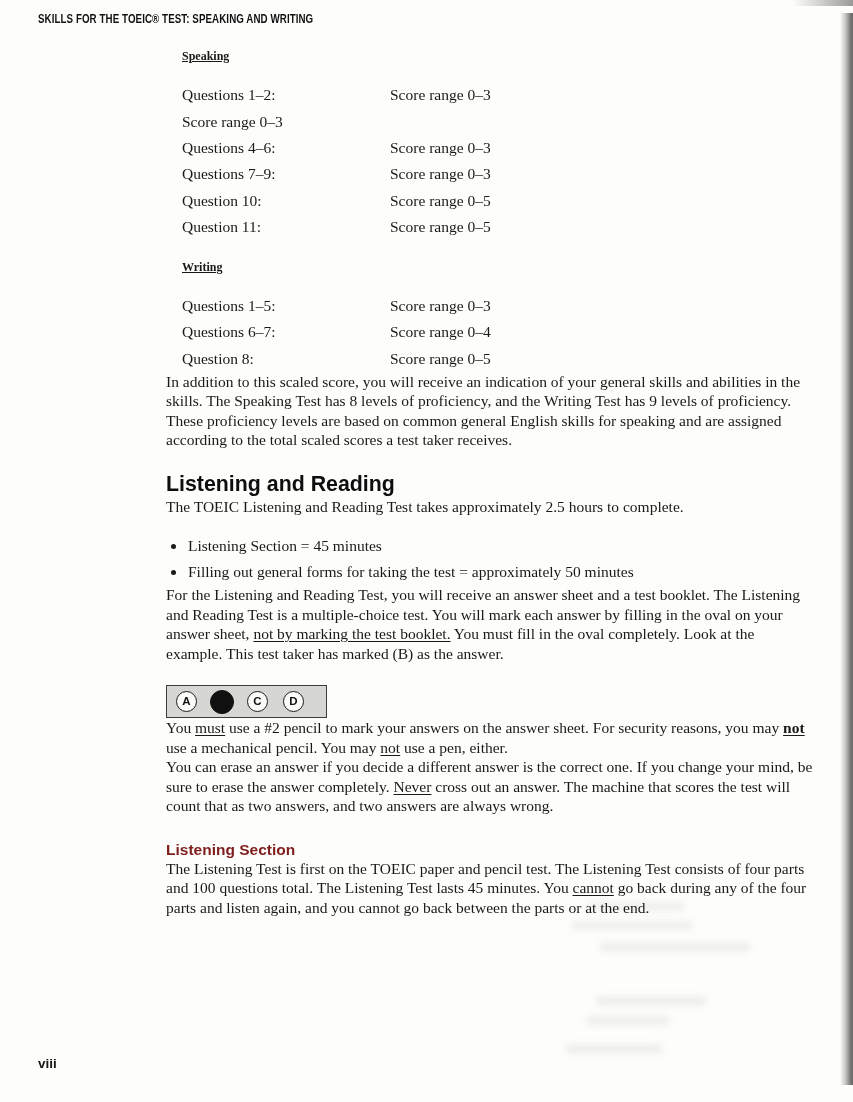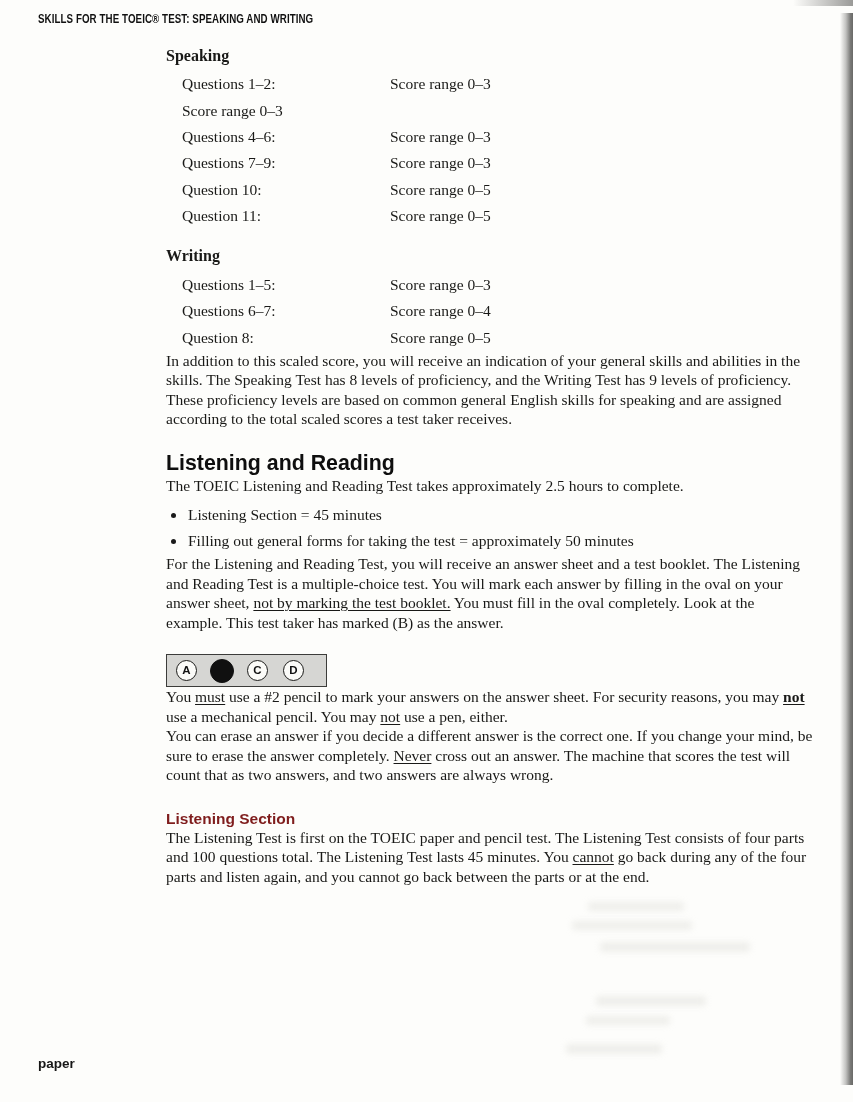--- a/index.html
+++ b/index.html
@@ -37,40 +37,40 @@
     white-space:nowrap; color:#111;
   }
 
   .content {
     position:absolute; left:166px; top:37px; width:648px;
     font-size:15.5px; line-height:19.5px;
   }
   .content p { margin:0; text-align:left; }
 
   .serif-heading {
-    margin:0; margin-top:9px;
-    font-size:16px; font-weight:bold; line-height:20px;
+    margin:16px; margin-top:9px;
+    font-size:12px; font-weight:bold; line-height:20px;text-decoration:underline;
   }
   .score-list { margin-top:5px; }
   .score-list.writing-list { margin-top:6px; }
   .score-row { display:flex; height:26.3px; align-items:center; padding-left:16px; }
   .score-row .q { width:208px; }
 
   .mt-writing { margin-top:17px; }
   .p-scaled { margin-top:6px; }
 
   .big-heading {
     margin:0; margin-top:21px;
     font-family:"Liberation Sans", sans-serif;
     font-weight:bold; font-size:22px; line-height:26px; color:#0e0e0e;
     transform:scaleX(.97); transform-origin:left center; white-space:nowrap;
   }
   .p-lr-intro { margin-top:8px; }
 
-  .bullets { list-style:none; margin:7px 0 0 0; padding:0; }
+  .bullets { list-style:none; margin:17px 0 0 0; padding:0; }
   .bullets li { display:flex; align-items:center; height:26px; }
   .bullet-dot { width:5px; height:5px; border-radius:50%; background:#1a1a1a; margin:0 12px 0 5px; flex:0 0 auto; }
 
   .p-marking { margin-top:7px; }
 
   .answer-box {
     margin-top:22px;
     width:150px; height:31px;
     background:#d6d6d3;
     border:1.6px solid #3c3c3a;
@@ -204,15 +204,15 @@
     <p class="rich p-pencil"><span>You </span><span class="u">must</span><span> use a #2 pencil to mark your answers on the answer sheet. For security reasons, you may </span><span class="u b">not</span><span> use a mechanical pencil. You may </span><span class="u">not</span><span> use a pen, either.</span></p>
 
     <p class="rich p-erase"><span>You can erase an answer if you decide a different answer is the correct one. If you change your mind, be sure to erase the answer completely. </span><span class="u">Never</span><span> cross out an answer. The machine that scores the test will count that as two answers, and two answers are always wrong.</span></p>
 
     <h3 class="sans-subheading">Listening Section</h3>
 
     <p class="rich p-listening"><span>The Listening Test is first on the TOEIC paper and pencil test. The Listening Test consists of four parts and 100 questions total. The Listening Test lasts 45 minutes. You </span><span class="u">cannot</span><span> go back during any of the four parts and listen again, and you cannot go back between the parts or at the end.</span></p>
 
   </div>
 
-  <div class="page-number">paper</div>
+  <div class="page-number">viii</div>
 
 </div>
 
 </body></html>

